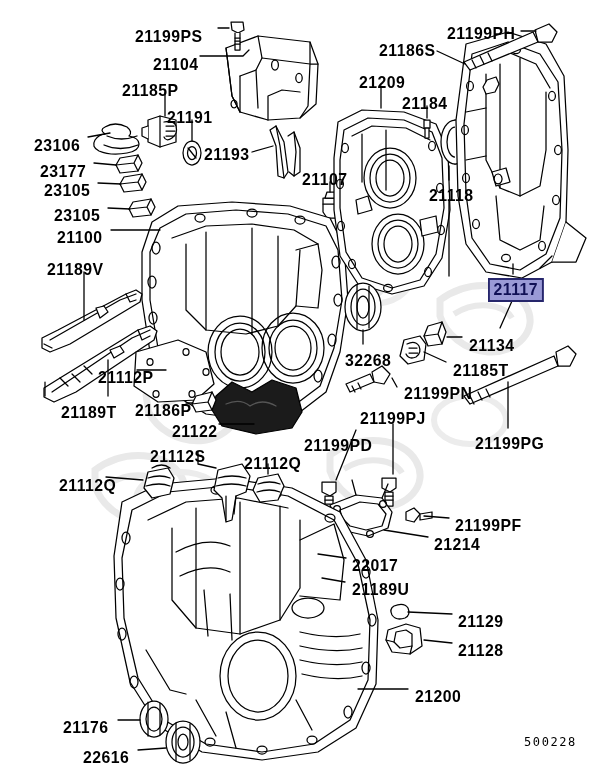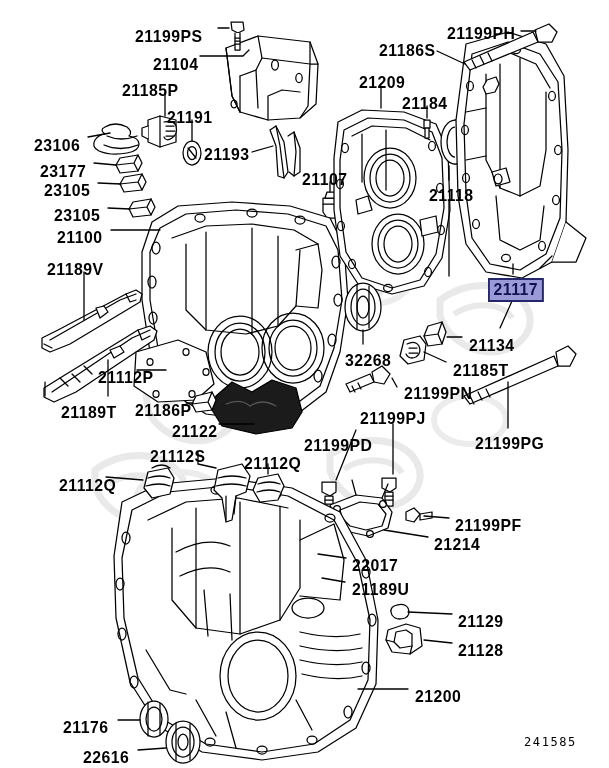--- a/index.html
+++ b/index.html
@@ -523,15 +523,15 @@
       <div class="lbl" style="left: 434px; top: 536px;">21214</div>
       <div class="lbl" style="left: 352px; top: 557px;">22017</div>
       <div class="lbl" style="left: 352px; top: 581px;">21189U</div>
       <div class="lbl" style="left: 458px; top: 613px;">21129</div>
       <div class="lbl" style="left: 458px; top: 642px;">21128</div>
       <div class="lbl" style="left: 415px; top: 688px;">21200</div>
       <div class="lbl" style="left: 63px; top: 719px;">21176</div>
       <div class="lbl" style="left: 83px; top: 749px;">22616</div>
     </div>
 
-  <div class="code" style="left:524px; top:735px;">241585</div>
+  <div class="code" style="left:524px; top:735px;">500228</div>
 
 </div>
 
 </body></html>

